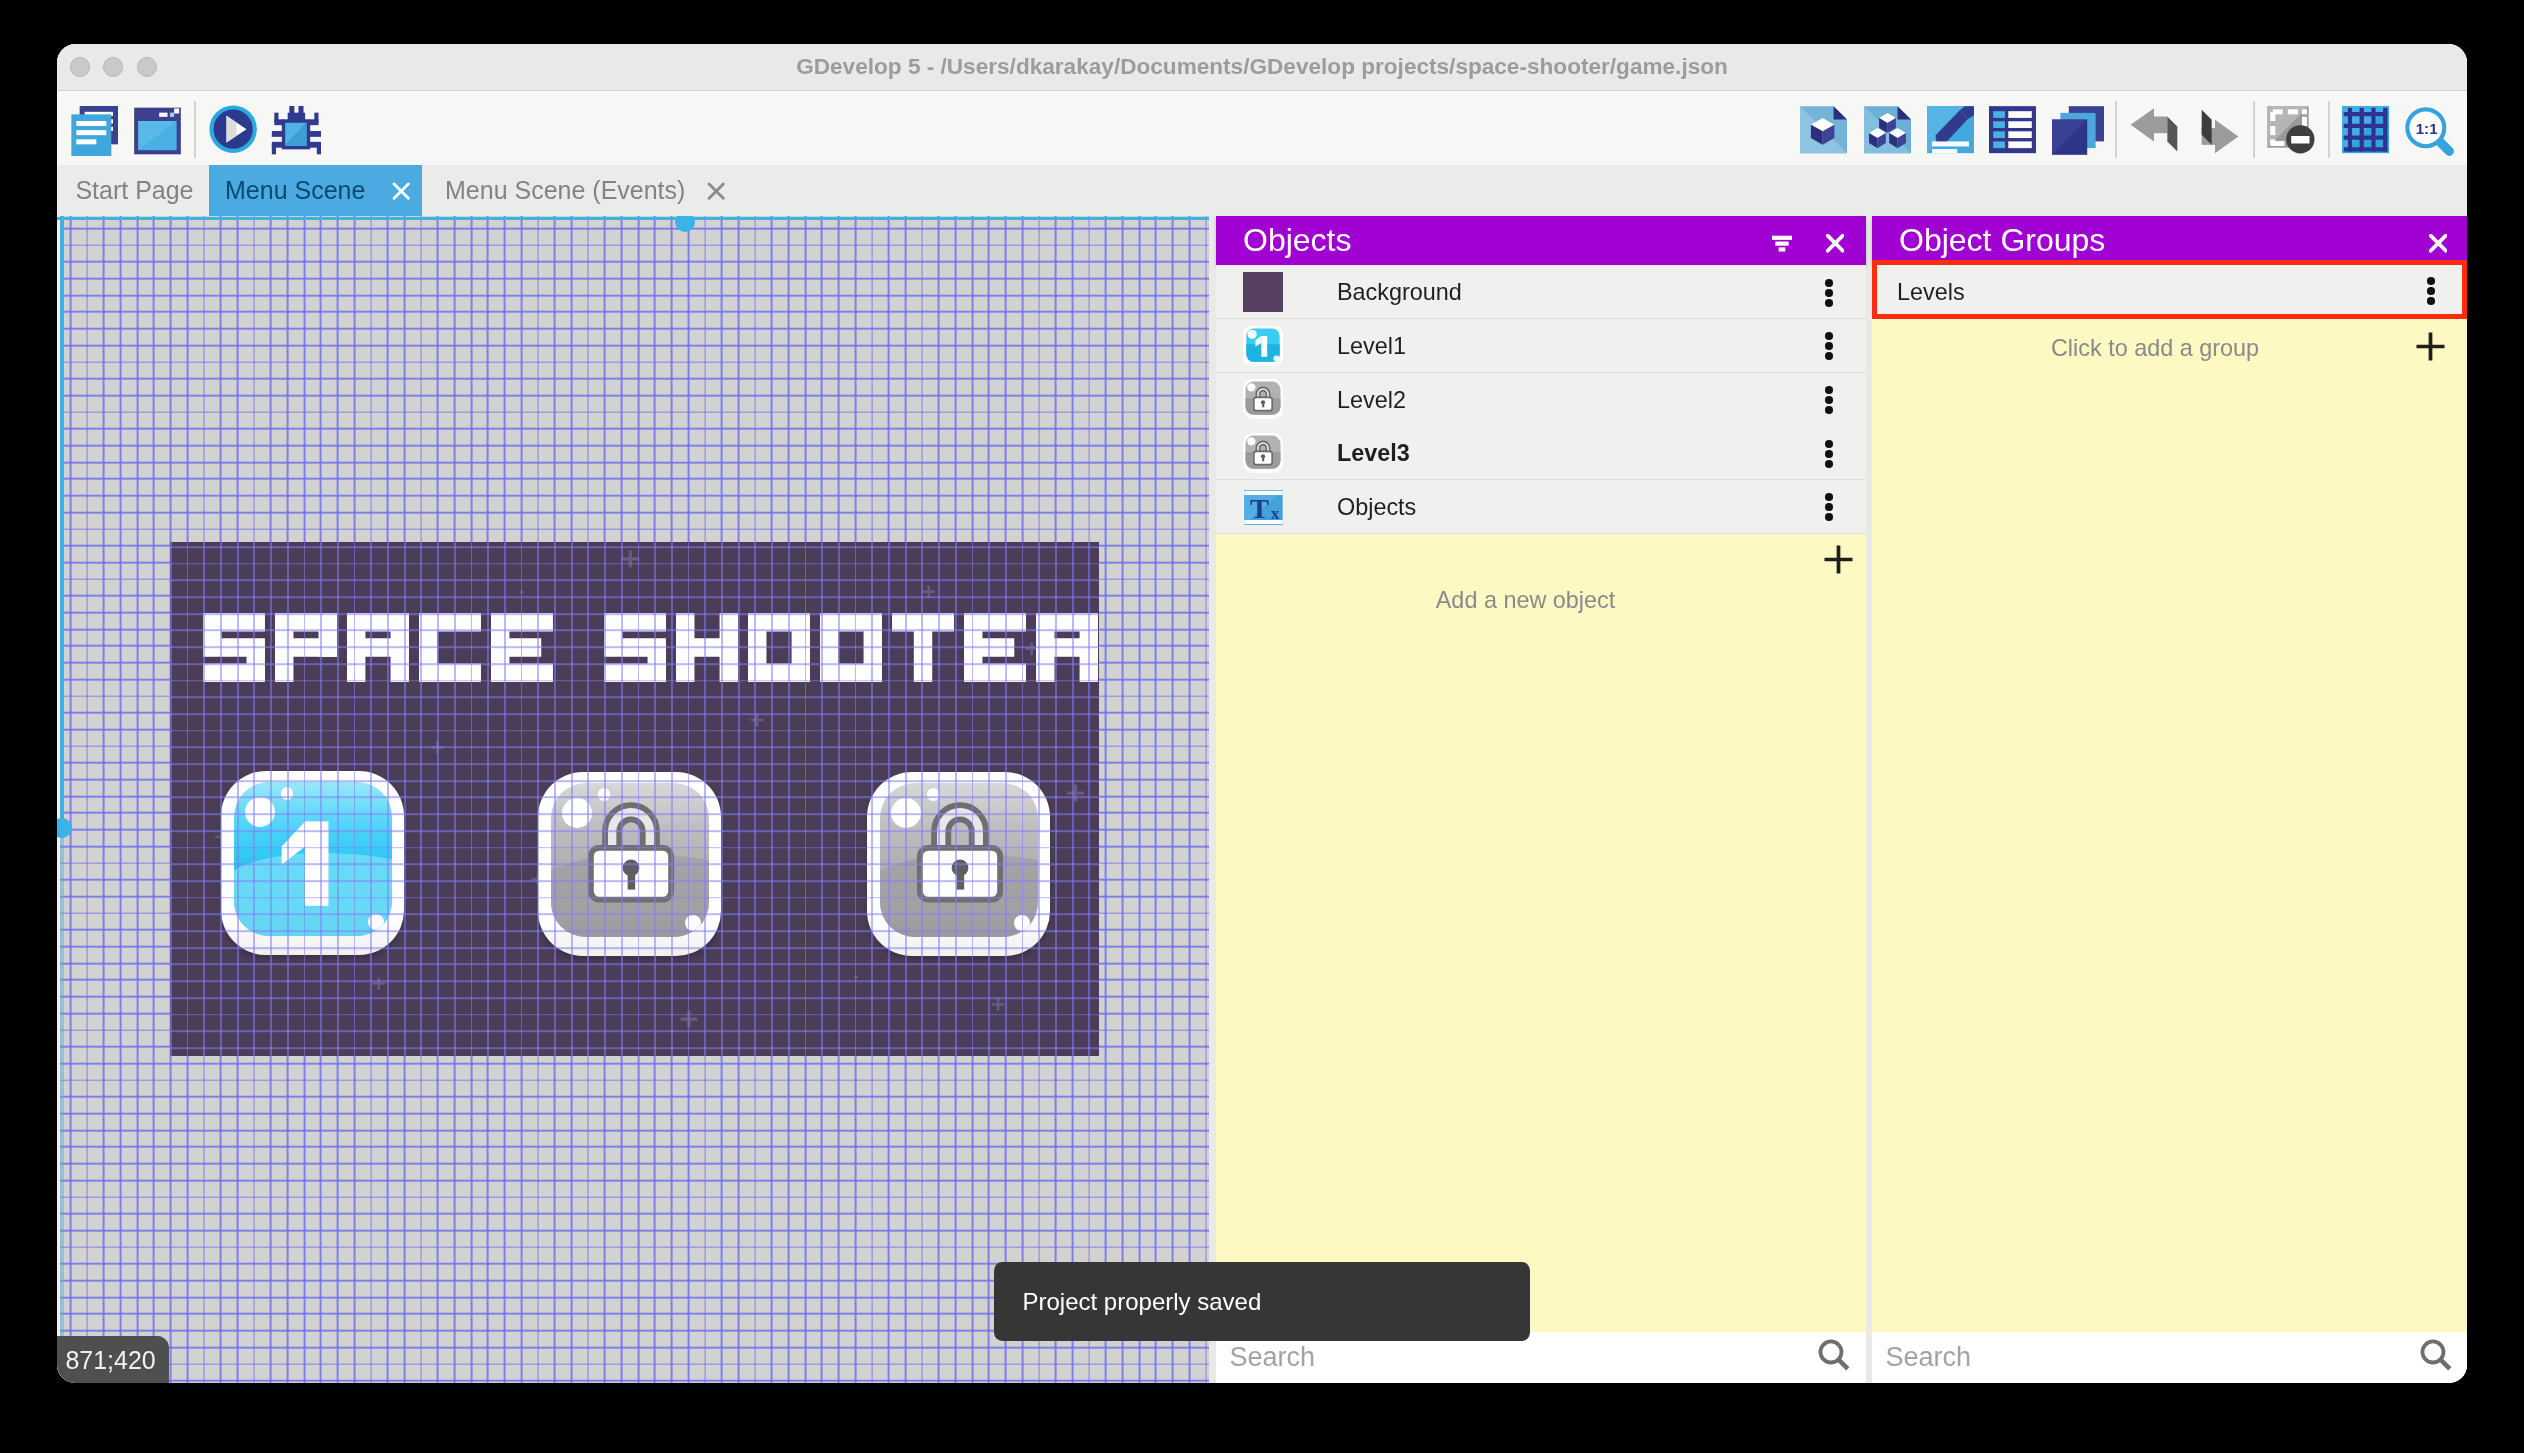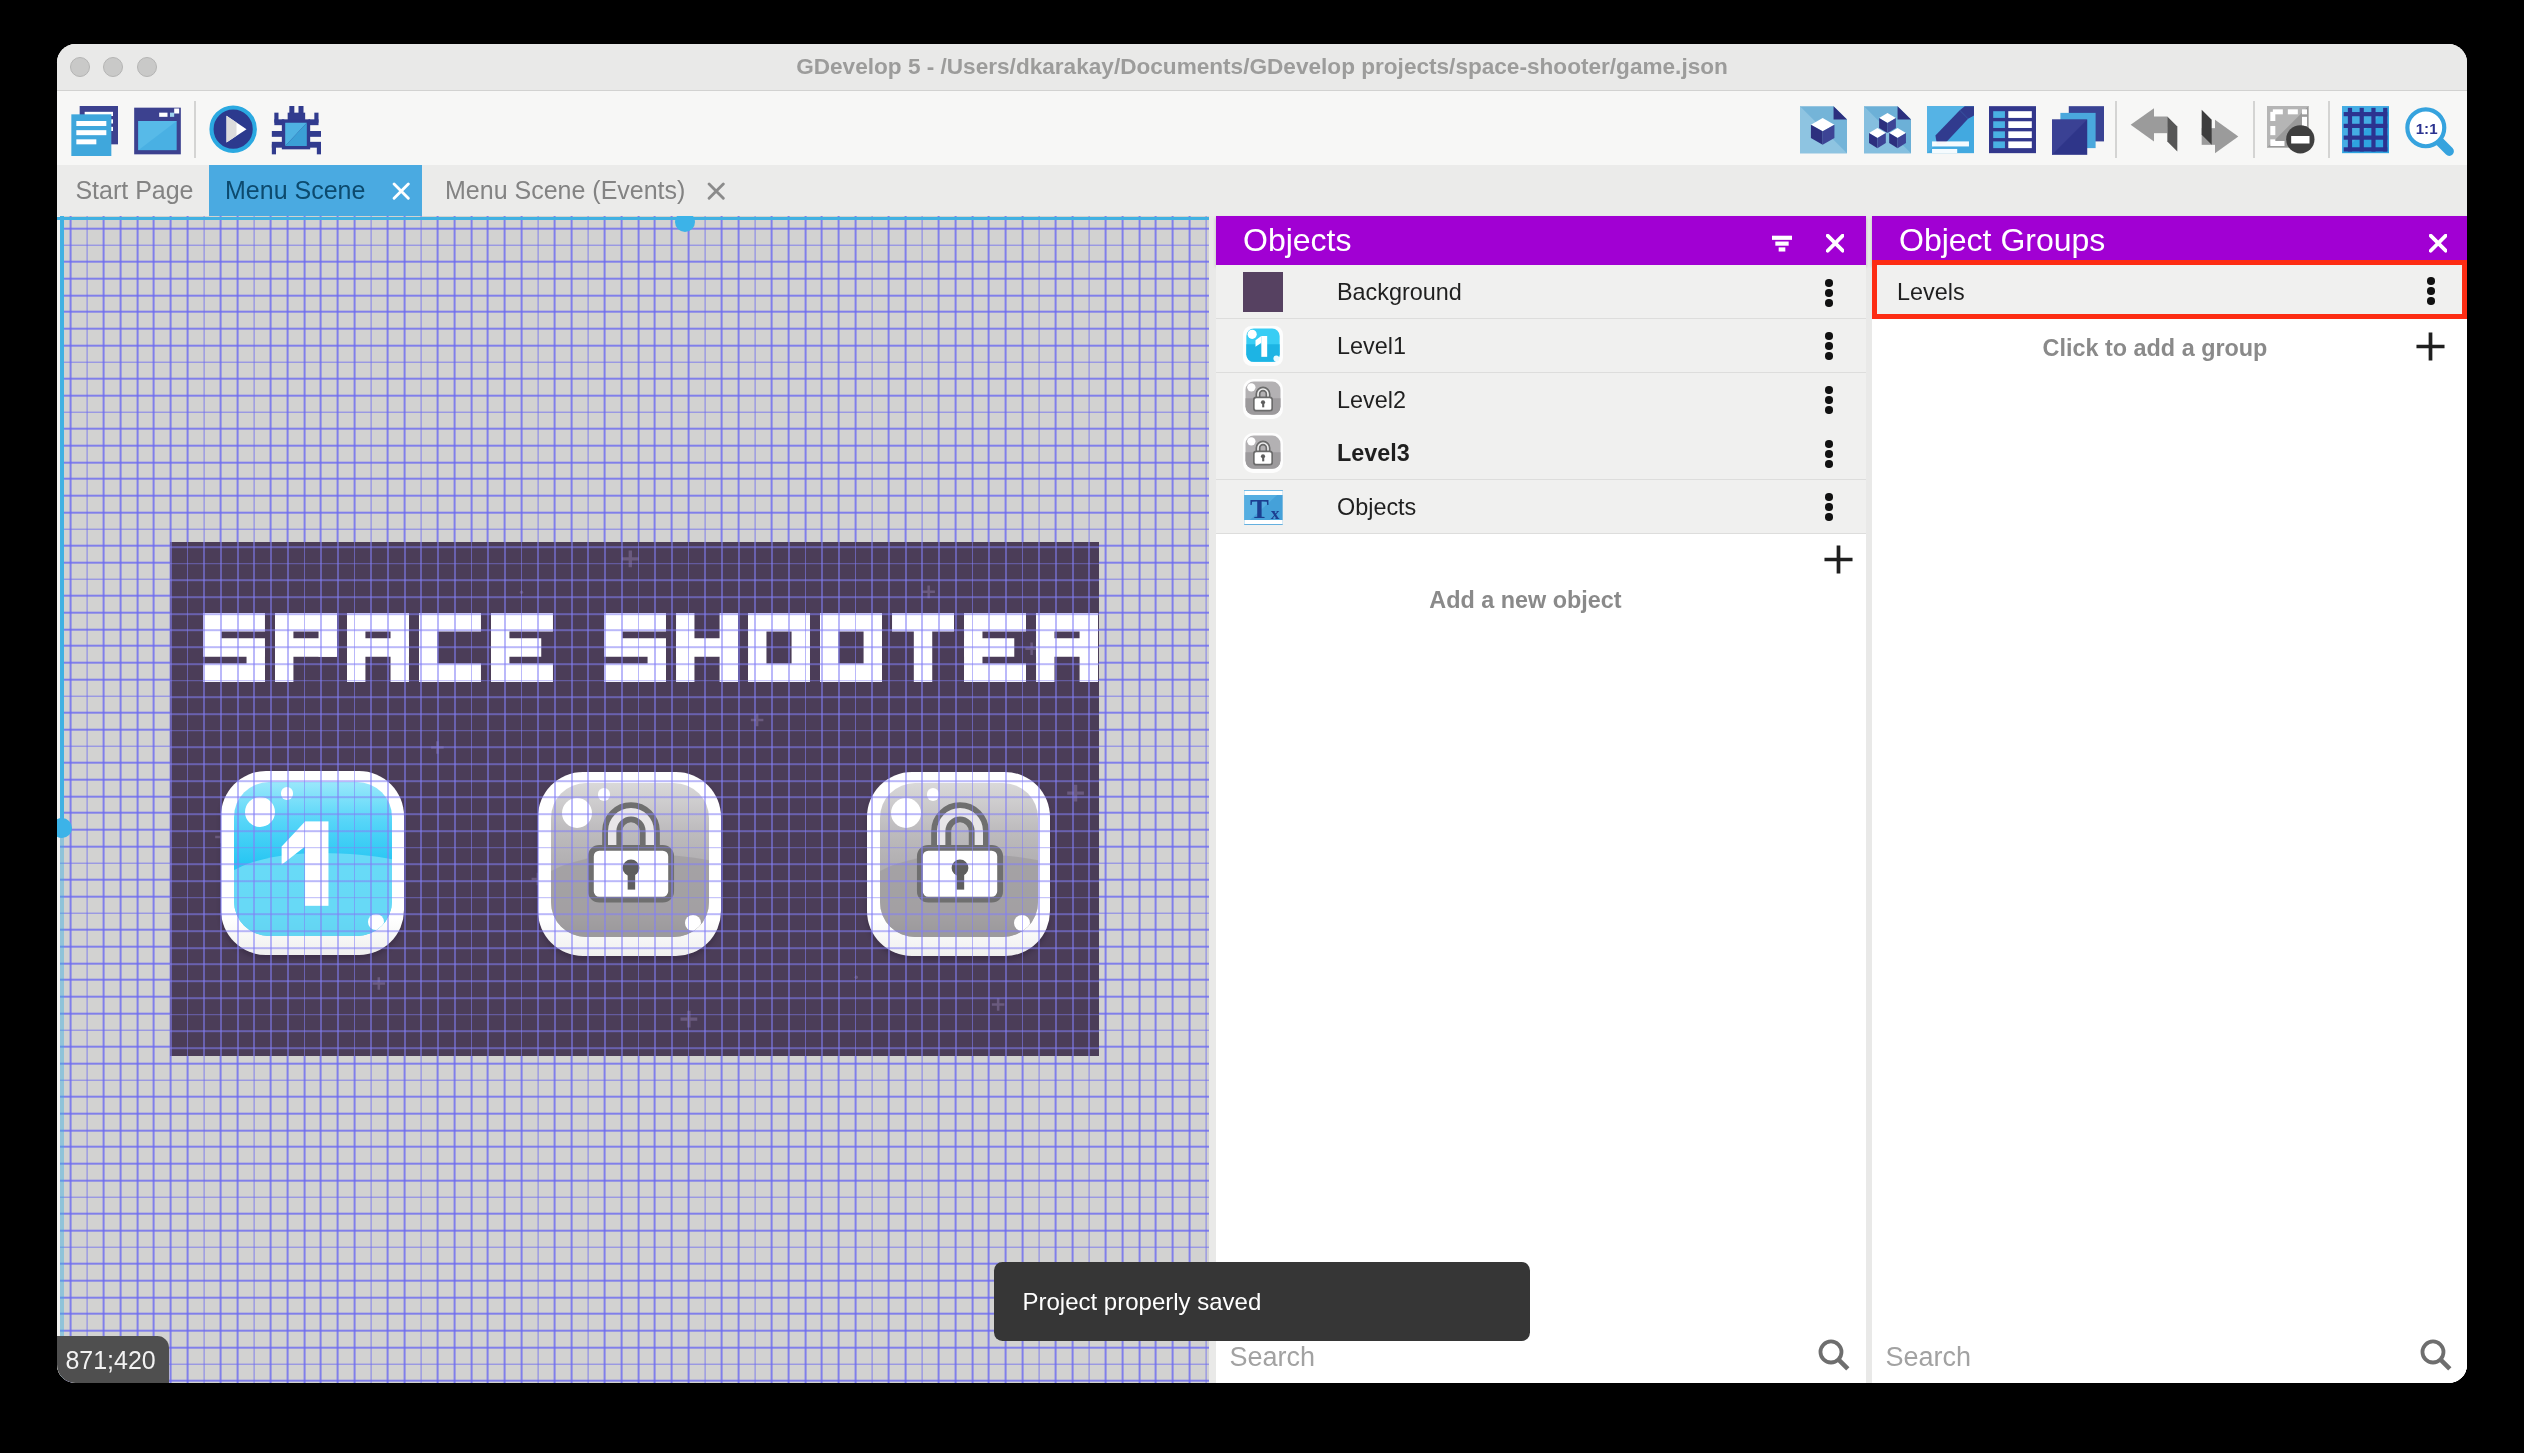--- a/index.html
+++ b/index.html
@@ -20,30 +20,30 @@
   .tbsep { position:absolute; top:8.4px; width:1.7px; height:57px; background:#d4d4d3; }
   .ticon { position:absolute; top:12.6px; }
   
   #tabbar { position:absolute; left:0; top:121px; width:100%; height:51px; background:#ebebea; }
   .tab { position:absolute; top:0; height:51px; line-height:51px; font-size:25px; color:#838383; }
   #tabactive { position:absolute; left:152px; top:0; width:213px; height:51px; background:#4aaae1; }
   
   #content { position:absolute; left:0; top:172px; width:100%; height:1168px; background:#e9e9e8; }
   #canvas { position:absolute; left:0; top:0; width:1152px; height:1168px;
     background:#d2d2d1; overflow:hidden; }
-  .panel { position:absolute; top:0; height:1168px; background:#ffffff; }
+  .panel { position:absolute; top:0; height:1168px; background:#fef9c3; }
   .phead { position:absolute; left:0; top:0; width:100%; height:49px; background:#a100d3; box-shadow:0 1.7px 3.3px rgba(0,0,0,0.2);
     color:#fff; font-size:32px; }
   .phead .ptitle { position:absolute; left:27px; top:0; line-height:49px; }
   .prow { position:absolute; left:0; width:100%; border-bottom:1.7px solid #dddddc;
     background:#f0f0ef; }
   .rowtxt { position:absolute; font-size:23.4px; color:#1f1f1f; }
   .dots3 { position:absolute; width:7.5px; }
   .dots3 span { position:absolute; left:0; width:7.5px; height:7.5px; border-radius:50%; background:#111; }
-  .muted { color:#8a8a8a;font-weight:bold; }
+  .muted { color:#8a8a8a; }
   .search { position:absolute; left:0; bottom:0; width:100%; height:52px; background:#fff; }
   .search .ph { position:absolute; left:13.4px; top:0; line-height:50px; font-size:27px; color:#a2a2a2; }
   
   #scene { position:absolute; left:113px; top:326px; width:929px; height:514px; background:#4b3d58; }
   #grid1 { position:absolute; left:0; top:0; width:1152px; height:1168px;
     background-image:
       repeating-linear-gradient(to right, rgba(108,106,240,0.8) 0 1.7px, transparent 1.7px 16.7px),
       repeating-linear-gradient(to bottom, rgba(108,106,240,0.8) 0 1.7px, transparent 1.7px 16.7px);
     background-position:12.6px 11.7px; }
   #grid2 { position:absolute; left:113px; top:326px; width:929px; height:514px;

